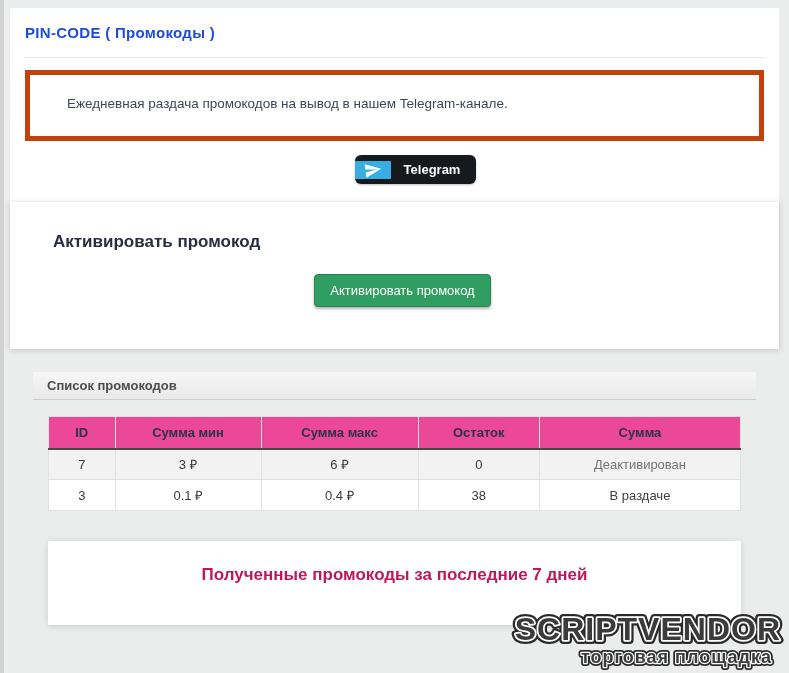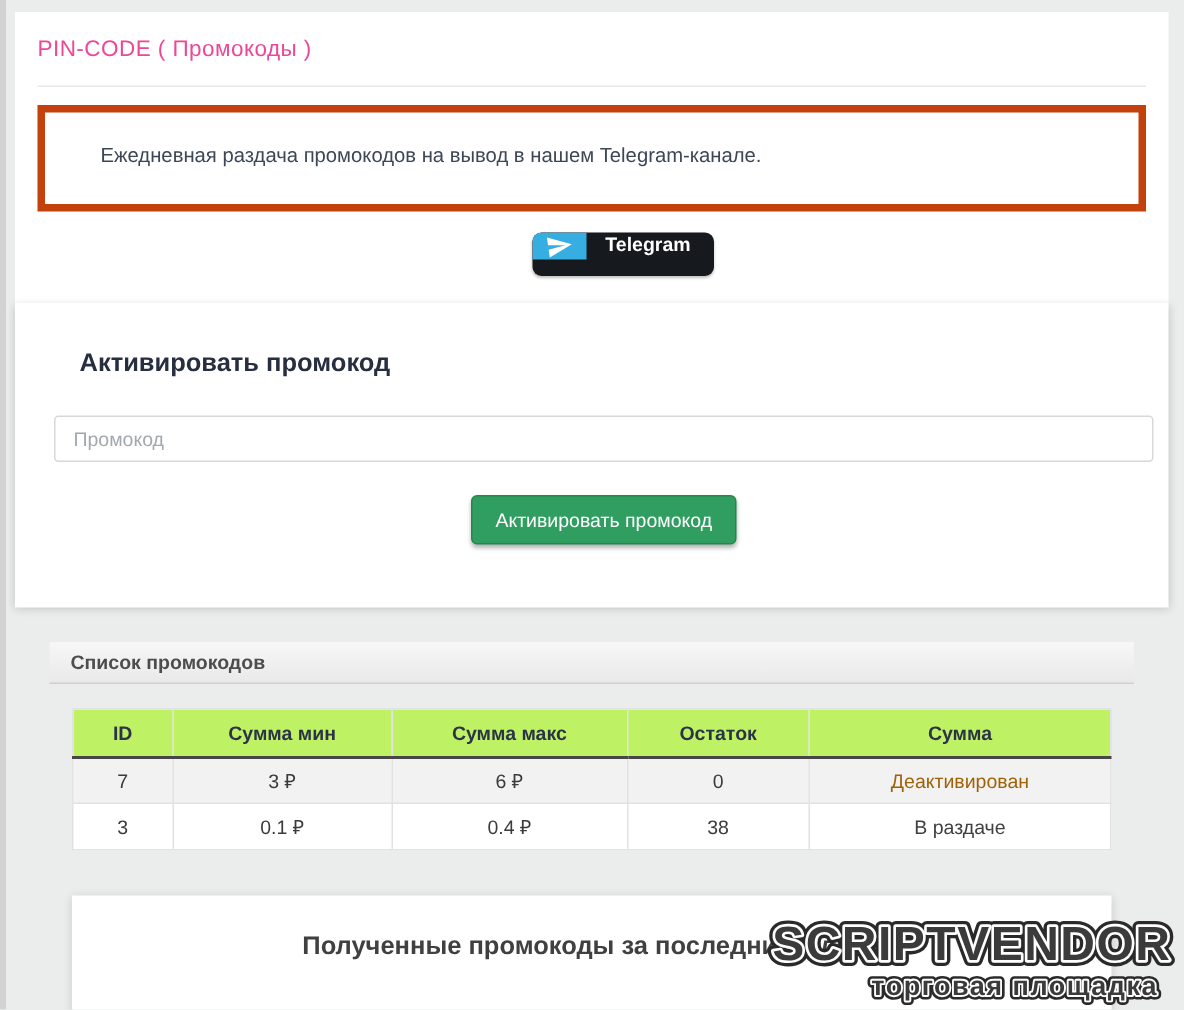--- a/index.html
+++ b/index.html
@@ -9,52 +9,52 @@
     background:#ebecec;
     position:relative;
     overflow:hidden;
     color:#2b3347;
   }
   .edge-strip { position:absolute; left:0; top:0; width:4px; height:100%; background:#d2d2d2; }
   .window { position:absolute; left:10px; top:8px; width:769px; }
 
   
   .panel-top { background:#ffffff; padding:16px 15px 0 15px; }
-  .page-title { font-size:15px; font-weight:normal; color:#ec4899; letter-spacing:.3px; padding-bottom:16px; border-bottom:1px solid #e7e7e7; }
+  .page-title { font-size:15px; font-weight:bold; color:#1d4ed8; letter-spacing:.3px; padding-bottom:16px; border-bottom:1px solid #e7e7e7; }
   .info-box { margin-top:12px; border:5px solid #c2410c; padding:21px 20px 25px 37px; }
   .info-line { font-size:13.5px; color:#3d4756; }
   .info-line + .info-line { margin-top:18px; }
 
   .tg-row { display:flex; justify-content:center; padding:14px 0 18px 0; }
-  .tg-btn { display:flex; align-items:flex-start; height:29px; border-radius:6px; overflow:hidden; cursor:pointer; box-shadow:0 1px 2px rgba(0,0,0,.25); text-decoration:none;margin-left:42px; }
+  .tg-btn { display:flex; align-items:center; height:29px; border-radius:6px; overflow:hidden; cursor:pointer; box-shadow:0 1px 2px rgba(0,0,0,.25); text-decoration:none;margin-left:42px; }
   .tg-icon-box { width:36px; display:flex; align-items:center; justify-content:center; }
   .tg-label { display:flex; align-items:center; padding:0 16px 0 13px; color:#ffffff; font-size:13px; font-weight:bold; }
 
   
   .card-activate { background:#ffffff; box-shadow:0 1px 6px rgba(0,0,0,.18); padding:30px 10px 42px 26px; position:relative; }
   .card-activate h2 { font-size:17px; font-weight:bold; color:#262e3f; margin-left:17px; }
   .promo-input { display:block; width:100%; height:31px; margin-top:25px; border:1px solid #d8d8d8; border-radius:3px; padding:0 12px; font-size:13px; color:#333; outline:none; font-family:"Liberation Sans", sans-serif; }
   .promo-input::placeholder { color:#a3a8ae; }
   .activate-btn-row { display:flex; justify-content:center; margin-top:22px; }
   .activate-btn { border:1px solid #27864f; border-radius:4px; color:#fff; font-size:13px; padding:8px 15px; cursor:pointer; box-shadow:0 2px 3px rgba(0,0,0,.3); font-family:"Liberation Sans", sans-serif; }
 
   
   .section-list { padding-top:23px; }
   .list-bar { margin:0 23px; height:28px; line-height:28px; background:linear-gradient(#f7f7f7,#e9e9e9); border-bottom:1px solid #cfcfcf; padding-left:14px; font-size:13px; color:#4d4d4d;font-weight:bold; }
   .table-wrap { margin:16px 38px 0 38px; }
   table.promo { width:100%; border-collapse:collapse; background:#fff; font-size:13px; }
   table.promo th, table.promo td { text-align:center; border:1px solid #e2e2e2; padding:0; height:31px; }
-  table.promo thead th { height:32px; font-weight:600; color:#2b3347; border-bottom:2px solid #474747; background:#bef264; }
+  table.promo thead th { height:32px; font-weight:600; color:#2b3347; border-bottom:2px solid #474747; background:#ec4899; }
   table.promo tbody tr:nth-child(odd) td { background:#f2f2f2; }
   table.promo td { color:#3b3b3b; }
   .col-id{width:67px;} .col-min{width:147px;} .col-max{width:158px;} .col-rest{width:122px;} .col-status{width:202px;}
 
   
   .card-received { margin:30px 38px 0 38px; background:#ffffff; box-shadow:0 1px 6px rgba(0,0,0,.15); padding:24px 20px 40px 20px; }
-  .card-received h2 { text-align:center; font-size:17px; font-weight:bold; color:#404040; }
+  .card-received h2 { text-align:center; font-size:17px; font-weight:bold; color:#be185d; }
 
   
   .watermark { position:absolute; right:5px; top:613px; text-align:right; }
 </style>
 </head>
 <body>
 
 <div class="edge-strip"></div>
 
 <div class="window">
@@ -73,21 +73,20 @@
             <path d="M2 21 L23 12 L2 3 L2 10 L17 12 L2 14 Z" fill="#ffffff"></path>
           </svg>
         </span>
         <span class="tg-label">Telegram</span>
       </a>
     </div>
   </div>
 
   <div class="card-activate">
     <h2>Активировать промокод</h2>
-    <input class="promo-input" type="text" placeholder="Промокод" style="">
     <div class="activate-btn-row">
       <button class="activate-btn" style="background-color: rgb(47, 158, 96);">Активировать промокод</button>
     </div>
   </div>
 
   <div class="section-list">
     <div class="list-bar">Список промокодов</div>
 
     <div class="table-wrap">
       <table class="promo">
@@ -99,21 +98,21 @@
             <th class="col-rest">Остаток</th>
             <th class="col-status">Сумма</th>
           </tr>
         </thead>
         <tbody>
           <tr>
             <td>7</td>
             <td>3 ₽</td>
             <td>6 ₽</td>
             <td>0</td>
-            <td style="color: #a16207;">Деактивирован</td>
+            <td style="color: #737373;">Деактивирован</td>
           </tr>
           <tr>
             <td>3</td>
             <td>0.1 ₽</td>
             <td>0.4 ₽</td>
             <td>38</td>
             <td style="color: #404040;">В раздаче</td>
           </tr>
         </tbody>
       </table>

